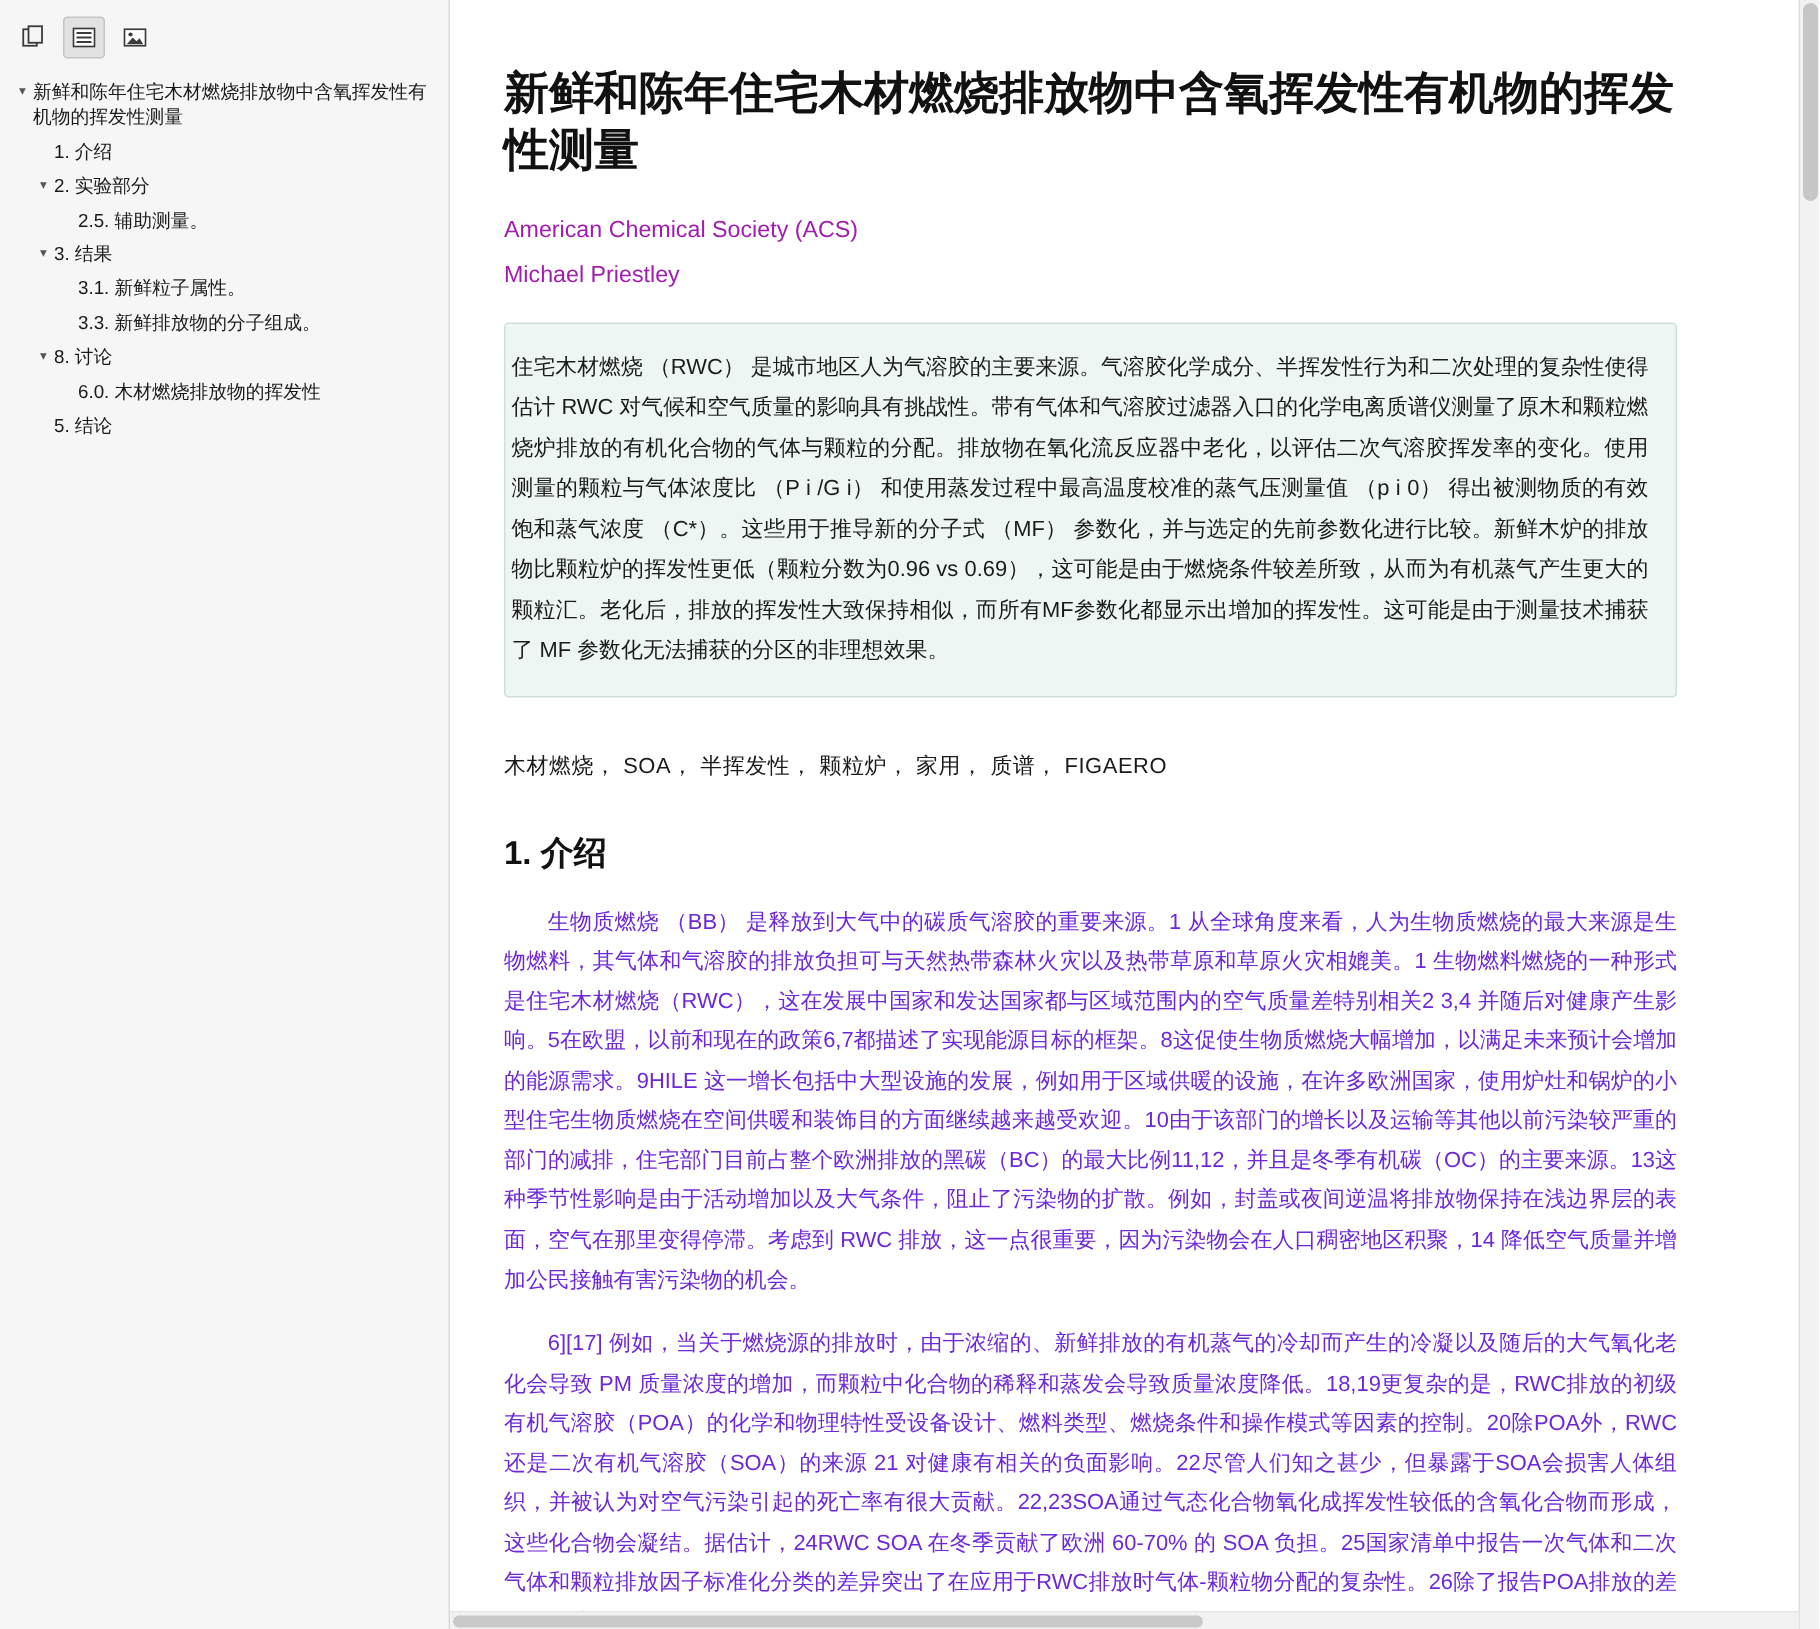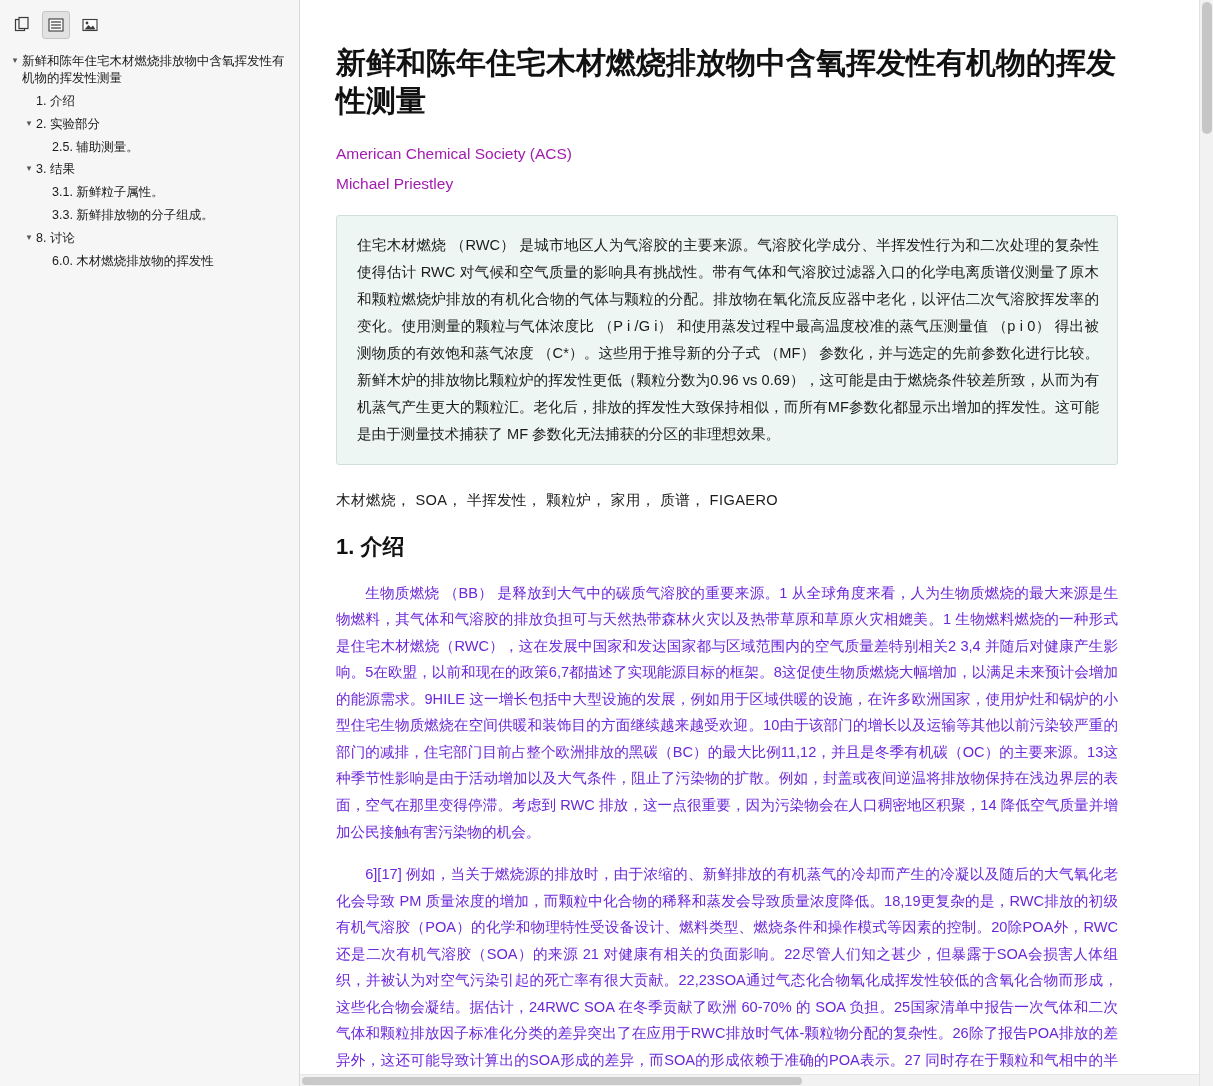--- a/index.html
+++ b/index.html
@@ -108,31 +108,31 @@
   }
   #doc-author {
     font-size: 15.5px;
     color: #a21caf;
     margin: 0 0 22px 0;
   }
   #abstract {
     background: #eef6f4;
     border: 1px solid #cfe0dc;
     border-radius: 3px;
-    padding: 16px 18px 16px 20px;
+    padding: 16px 18px 16px 4px;
     font-size: 14.6px;
     line-height: 1.85;
     color: #1b1b1b;
     text-align: justify;
-    margin-bottom: 26px;
+    margin-bottom: 36px;
   }
   #keywords {
     font-size: 14.6px;
     color: #1b1b1b;
-    margin-bottom: 22px;
+    margin-bottom: 34px;
     letter-spacing: 0.4px;
   }
   .sec-h {
     font-size: 22px;
     font-weight: bold;
     color: #111111;
     margin: 0 0 18px 0;
   }
   .para {
     font-size: 14.6px;
@@ -238,20 +238,24 @@
         <span class="ol-label">3.3. 新鲜排放物的分子组成。</span>
       </div>
       <div class="ol-item lvl1">
         <span class="ol-caret">▾</span>
         <span class="ol-label">8. 讨论</span>
       </div>
       <div class="ol-item lvl2">
         <span class="ol-caret empty"></span>
         <span class="ol-label">6.0. 木材燃烧排放物的挥发性</span>
       </div>
+      <div class="ol-item lvl1">
+        <span class="ol-caret empty"></span>
+        <span class="ol-label">5. 结论</span>
+      </div>
     </div>
   </div>
 
   <div id="doc-pane">
     <div id="doc">
 
       <h1 id="doc-title">新鲜和陈年住宅木材燃烧排放物中含氧挥发性有机物的挥发性测量</h1>
       <div id="doc-publisher">American Chemical Society (ACS)</div>
       <div id="doc-author">Michael Priestley</div>
 

